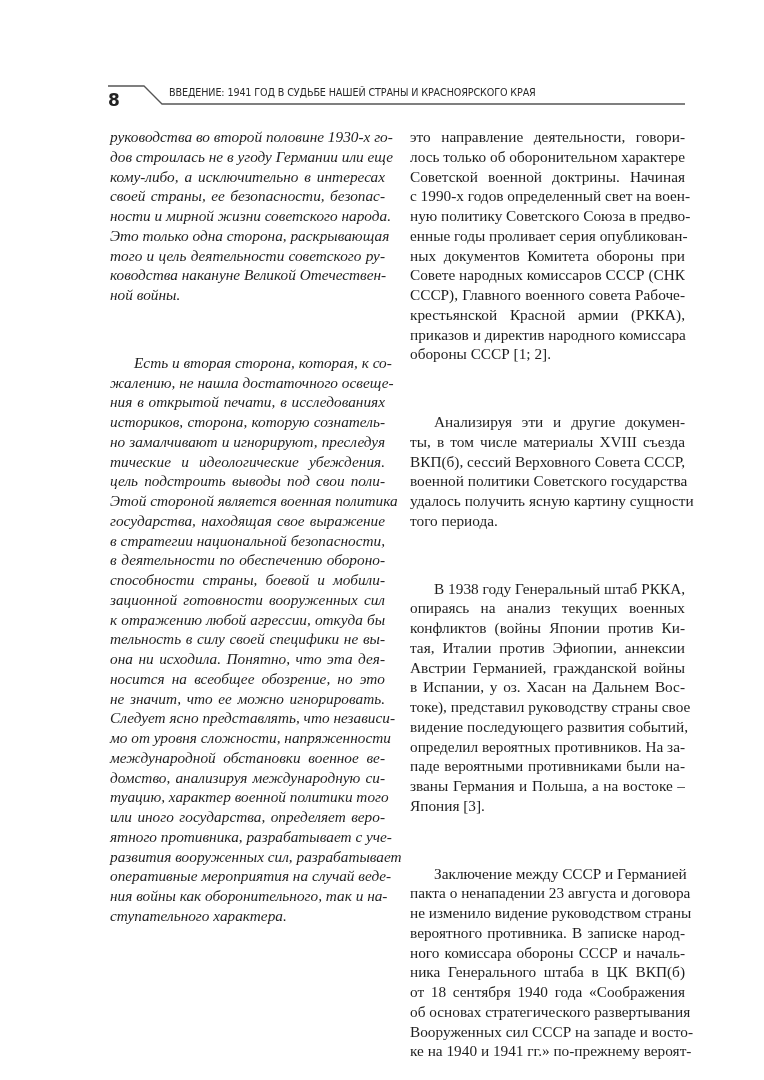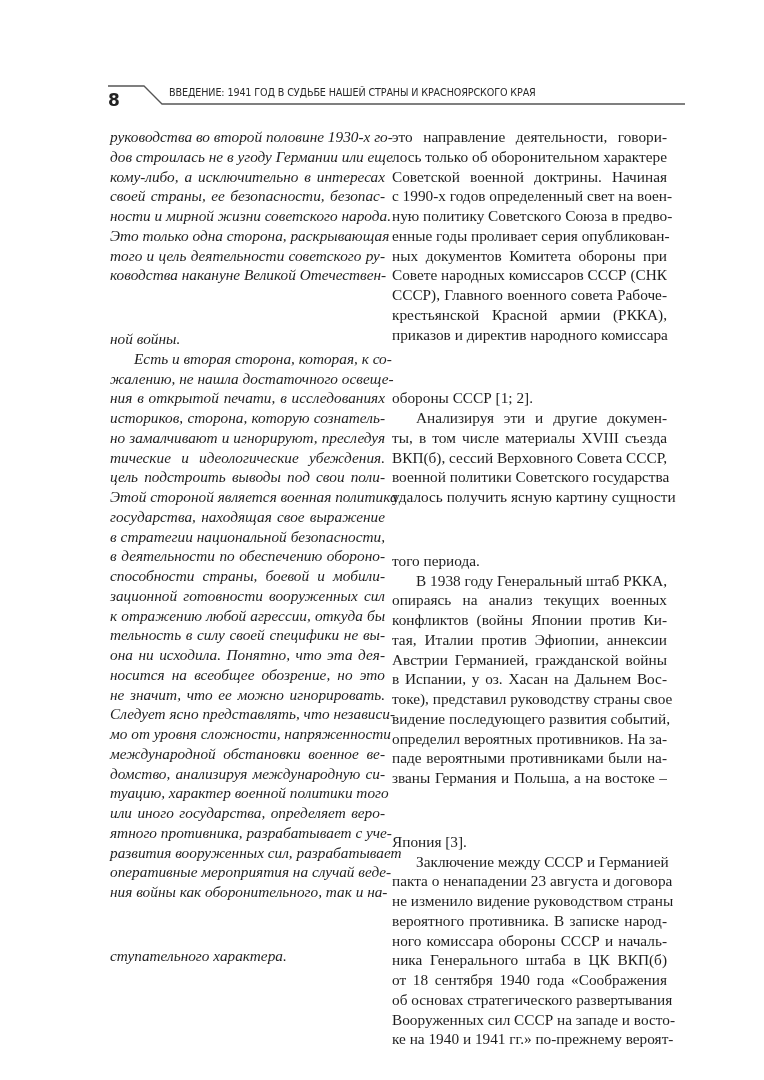--- a/index.html
+++ b/index.html
@@ -46,35 +46,35 @@
       transform-origin: left top;
     }
     .column {
       position: absolute;
       top: 127px;
       width: 275px;
       font-size: 15.3px;
       line-height: 19.75px;
     }
     .col-left { left: 110px; font-style: italic; }
-    .col-right { left: 392px; }
+    .col-right { left: 410px; }
     .line {
       display: block;
       height: 19.75px;
       white-space: nowrap;
       text-align: justify;
       text-align-last: justify;
       overflow: visible;
     }
     .line.last {
       text-align-last: left;
-      margin-top: 44px;
     }
     .line.indent {
       padding-left: 24px;
+      margin-top: 48px;
     }
   </style>
 </head>
 <body>
 
 <svg class="header-rule" viewBox="0 0 764 120" xmlns="http://www.w3.org/2000/svg">
   <polyline points="108,86 144,86 162,104 685,104" fill="none" stroke="#555" stroke-width="1.3"></polyline>
 </svg>
 
 <div class="page-number">8</div>

